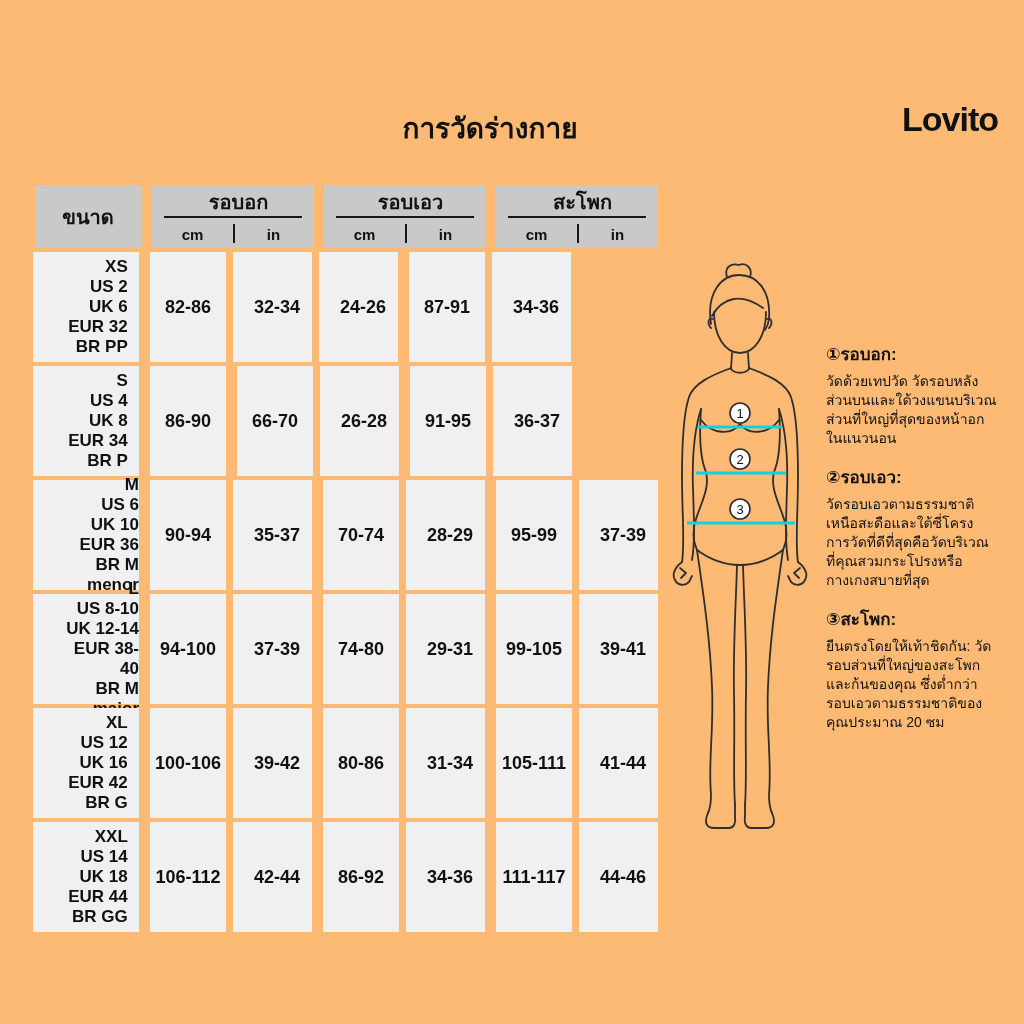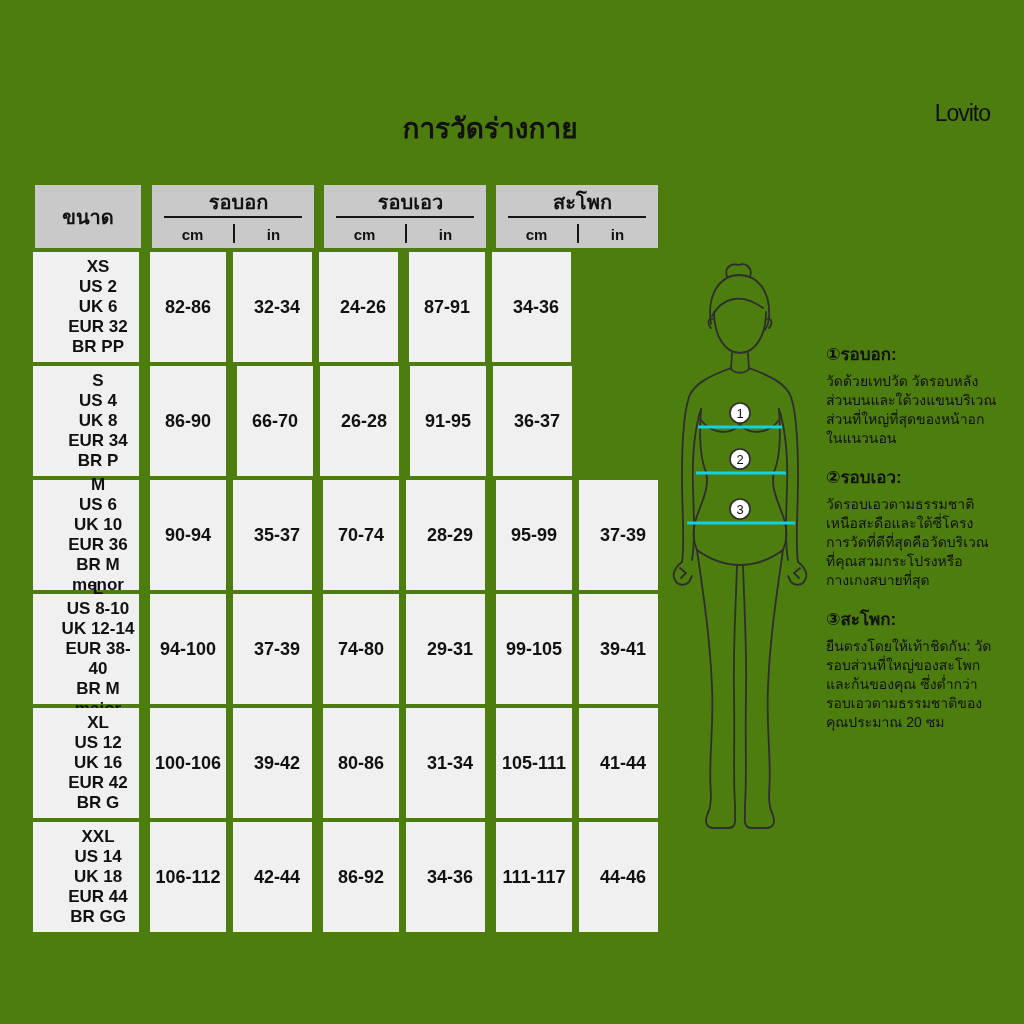--- a/index.html
+++ b/index.html
@@ -1,41 +1,41 @@
 <!DOCTYPE html>
 <html style="--accent: #0fd2e4; --hdr: #c9c9c9; --cell: #f0f0f0; --ink: #111111;"><head>
 <meta charset="utf-8">
 <style>
   :root{
     --accent:#0fd2e4; --hdr:#c9c9c9; --cell:#f0f0f0; --ink:#111111;
   }
   *{box-sizing:border-box; margin:0; padding:0;}
   html,body{background:#ffffff;}
   body{font-family:"Liberation Sans","DejaVu Sans",sans-serif; color:var(--ink,#111);}
-  .canvas{position:relative; width:1024px; height:1024px; background:#4d7c0f; overflow:hidden;}
+  .canvas{position:relative; width:1024px; height:1024px; background:#fdba74; overflow:hidden;}
 
   .page-title{position:absolute; top:106px; left:0; width:980px; text-align:center;
     font-size:28px; font-weight:bold; letter-spacing:0;}
-  .brand{position:absolute; top:100px; right:34px; font-size:23px; font-weight:normal; letter-spacing:-1px;}
+  .brand{position:absolute; top:100px; right:26px; font-size:34px; font-weight:bold; letter-spacing:-1px;}
 
   
   .size-table{position:absolute; left:33px; top:185px;}
   .thead{display:flex; height:63px;justify-content:flex-end;}
   .size-h{width:106px; background:var(--hdr,#c9c9c9); display:flex; align-items:center; justify-content:center;
     font-size:20px; font-weight:bold;}
   .hgroup{width:162px; margin-left:11px; background:var(--hdr,#c9c9c9); padding-top:6px;}
   .glabel{text-align:center; font-size:20px; font-weight:bold; line-height:22px;margin-left:11px;}
   .gline{height:0; border-top:2px solid #161616; margin:3px 12px 0 12px;}
   .gunits{position:relative; display:flex; margin-top:3px; height:26px; align-items:center;}
   .gunits .u{width:50%; text-align:center; font-size:15px; font-weight:bold;}
   .udiv{position:absolute; left:50%; top:3px; width:2px; height:19px; background:#161616;}
 
   .trow{display:flex; height:110px; margin-top:4px;}
   .cell{background:var(--cell,#f0f0f0); display:flex; align-items:center; justify-content:center;}
-  .size-c{width:106px; font-size:17px; font-weight:bold; line-height:20px; text-align:center; white-space:pre-line;padding-left:24px;}
+  .size-c{width:106px; font-size:17px; font-weight:bold; line-height:20px; text-align:right; white-space:pre-line;padding-left:24px;}
   .vc{font-size:18px; font-weight:bold;}
   .w1{width:76px;} .w2{width:79px;}
   .mg{margin-left:11px;} .mu{margin-left:7px;padding-left:9px;}
 
   
   .figure-wrap{position:absolute; left:640px; top:262px; width:200px; height:575px;}
   .figure-wrap svg{display:block;}
   .outline{fill:none; stroke:#2e2e2e; stroke-width:1.8; stroke-linecap:round; stroke-linejoin:round;}
   .mline{stroke:var(--accent,#0fd2e4); stroke-width:3.2;}
   .marker-circle{fill:#ffffff; stroke:#2e2e2e; stroke-width:1.6;}

